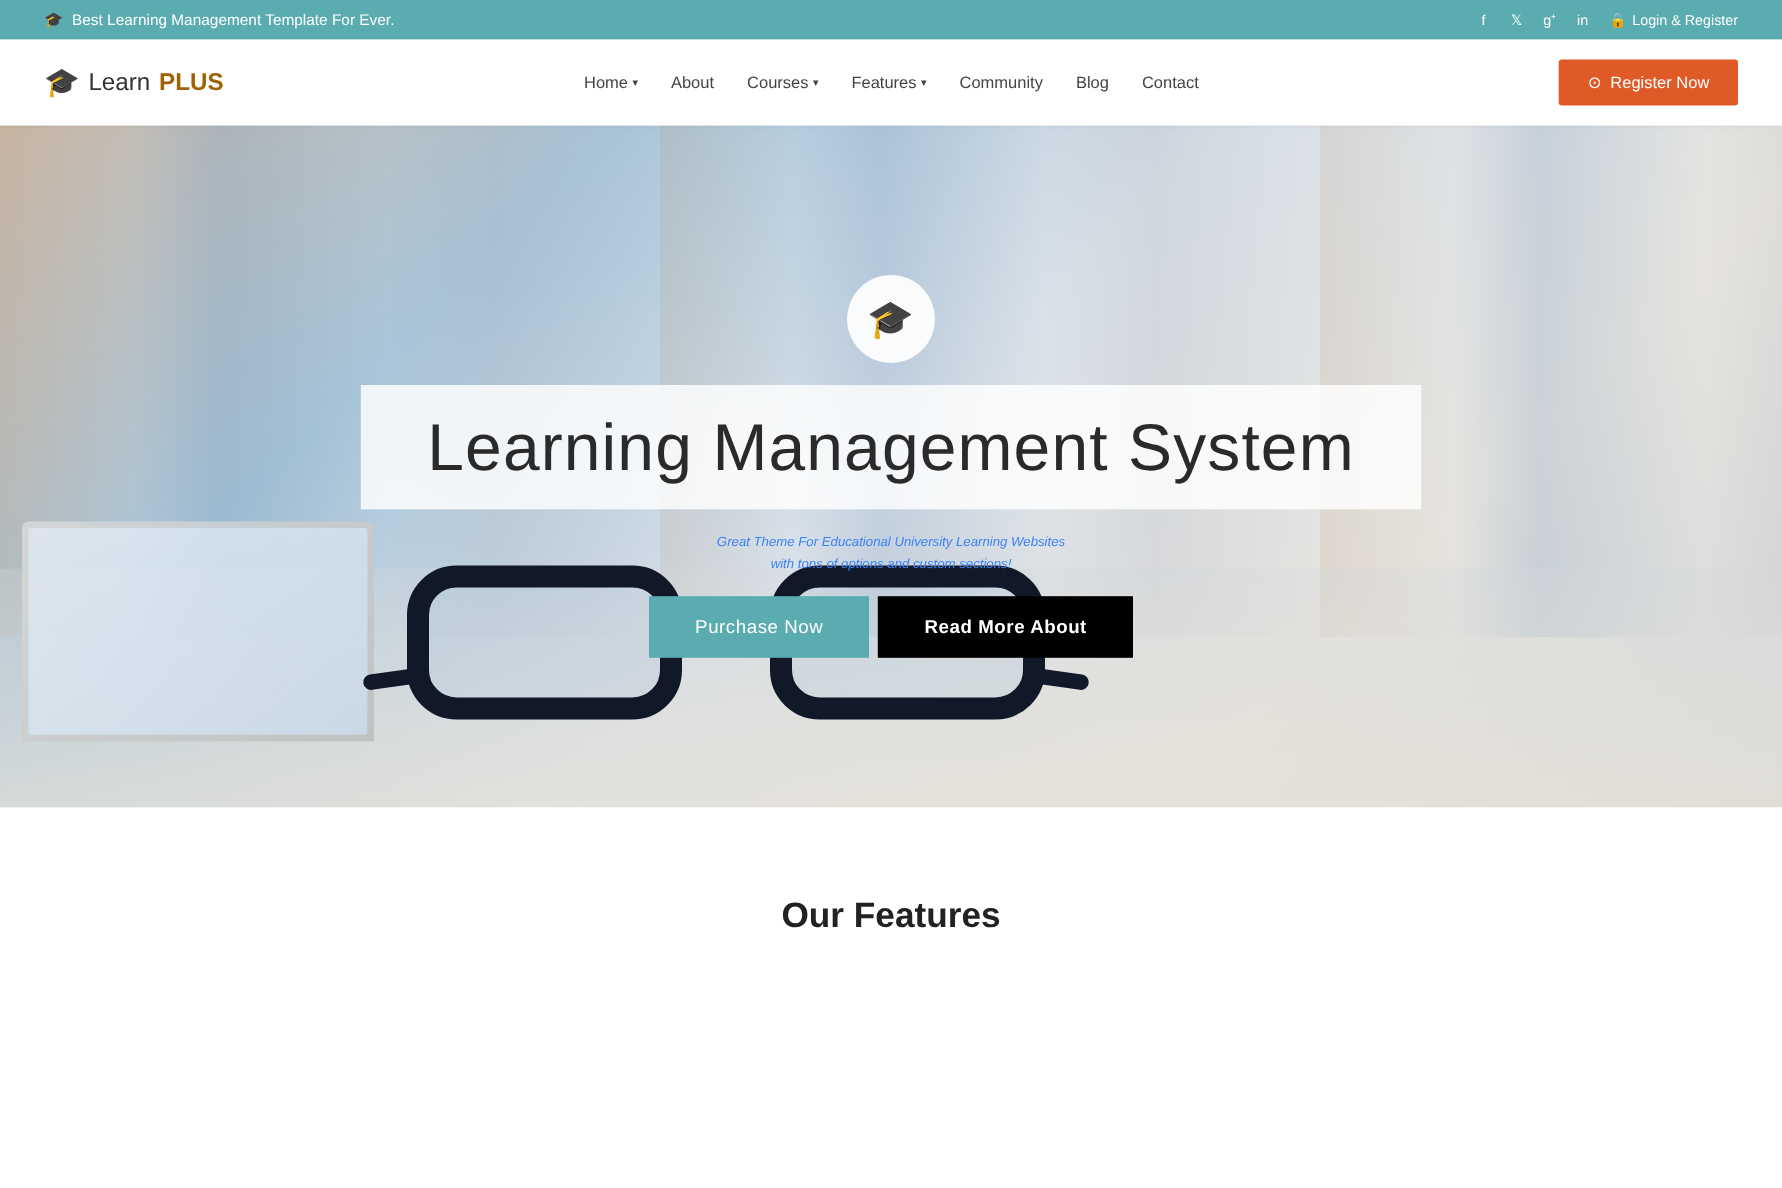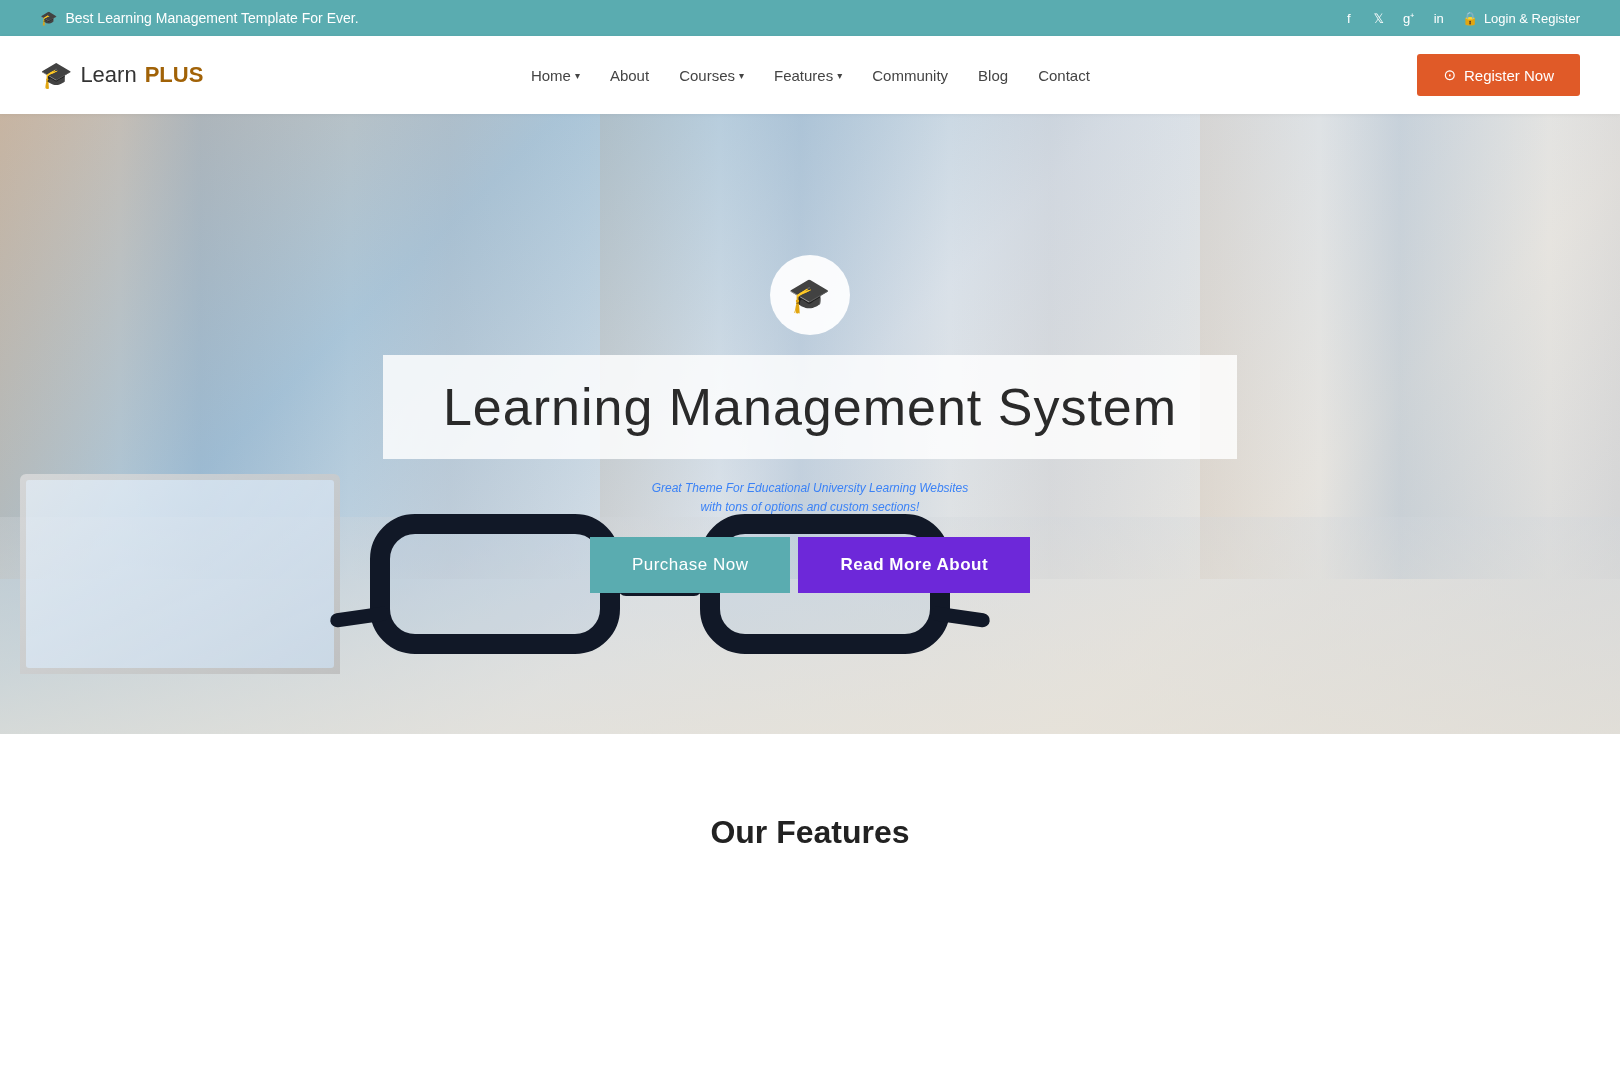--- a/index.html
+++ b/index.html
@@ -102,21 +102,21 @@
       margin-bottom: 20px;
       font-size: 34px;
       color: #e05a28;
     }
     .hero-title-box {
       background: rgba(255,255,255,0.82);
       padding: 22px 60px;
       margin-bottom: 20px;
     }
     .hero-title {
-      font-size: 52px;
+      font-size: 60px;
       font-weight: 400;
       color: #2a2a2a;
       letter-spacing: 1px;
     }
     .hero-subtitle {
       font-size: 12px;
       color: #3b82f6;
       font-style: italic;
       margin-bottom: 20px;
       line-height: 1.6;
@@ -129,21 +129,21 @@
       background: #5aacb0;
       color: white;
       border: none;
       padding: 18px 42px;
       font-size: 17px;
       cursor: pointer;
       font-weight: 400;
       letter-spacing: 0.5px;
     }
     .btn-readmore {
-      background: #6d28d9;
+      background: #000000;
       color: white;
       border: none;
       padding: 18px 42px;
       font-size: 17px;
       cursor: pointer;
       font-weight: 600;
       letter-spacing: 0.5px;
     }
 
     

